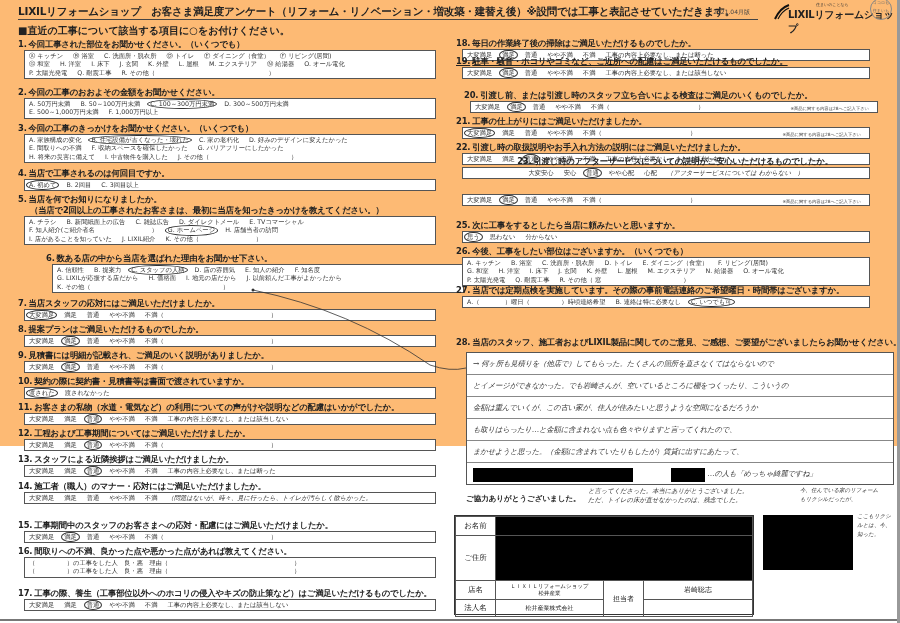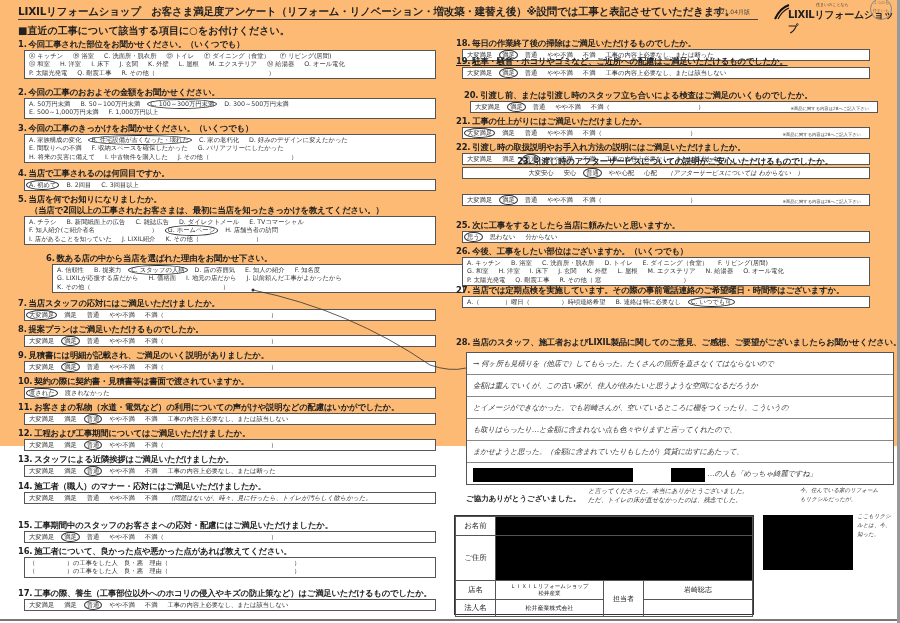--- a/index.html
+++ b/index.html
@@ -166,21 +166,21 @@
           <div><span class="opt">大変満足</span><span class="opt">満足</span><span class="opt">普通</span><span class="opt">やや不満</span><span class="opt">不満</span><span class="hand">（問題はないが、時々、見に行ったら、トイレが汚らしく散らかった。</span></div>
         </div>
       </div>
       <div class="q left-col" style="top: 520px;">
         <div class="qt"><span class="num">15.</span><span>工事期間中のスタッフのお客さまへの応対・配慮にはご満足いただけましたか。</span></div>
         <div class="qbox" style="width: 412px; margin-left: 6px; position: relative;">
           <div><span class="opt">大変満足</span><span class="opt sel">満足</span><span class="opt">普通</span><span class="opt">やや不満</span><span class="opt">不満（　　　　　　　　　　　　　　　　　）</span></div>
         </div>
       </div>
       <div class="q left-col" style="top: 546px;">
-        <div class="qt"><span class="num">16.</span><span>施工者について、良かった点や悪かった点があれば教えてください。</span></div>
+        <div class="qt"><span class="num">16.</span><span>間取りへの不満、良かった点や悪かった点があれば教えてください。</span></div>
         <div class="qbox" style="width: 412px; margin-left: 6px; position: relative;">
           <div><span class="opt">（　　　　　）の工事をした人　良・悪　理由（　　　　　　　　　　　　　　　　　　　　）</span></div>
           <div><span class="opt">（　　　　　）の工事をした人　良・悪　理由（　　　　　　　　　　　　　　　　　　　　）</span></div>
         </div>
       </div>
       <div class="q left-col" style="top: 588px;">
         <div class="qt"><span class="num">17.</span><span>工事の際、養生（工事部位以外へのホコリの侵入やキズの防止策など）はご満足いただけるものでしたか。</span></div>
         <div class="qbox" style="width: 412px; margin-left: 6px; position: relative;">
           <div><span class="opt">大変満足</span><span class="opt">満足</span><span class="opt sel">普通</span><span class="opt">やや不満</span><span class="opt">不満</span><span class="opt">工事の内容上必要なし、または該当しない</span></div>
         </div>
@@ -249,22 +249,22 @@
           <div><span class="opt">A.（　　　　）曜日（　　　　　）時頃連絡希望</span><span class="opt">B. 連絡は特に必要なし</span><span class="opt sel">C. いつでも可</span></div>
         </div>
       </div>
     </div>
 
   <div class="q right-col" style="top:337px;">
     <div class="qt" style="padding-left:0;"><span class="num">28.</span><span>当店のスタッフ、施工者およびLIXIL製品に関してのご意見、ご感想、ご要望がございましたらお聞かせください。</span></div>
   </div>
   <div class="q28box">
     <div class="q28line">→ 何ヶ所も見積りを（他店で）してもらった。たくさんの箇所を直さなくてはならないので</div>
+    <div class="q28line">とイメージができなかった。でも岩崎さんが、空いているところに棚をつくったり、こういうの</div>
     <div class="q28line">金額は重んでいくが、この古い家が、住人が住みたいと思うような空間になるだろうか</div>
-    <div class="q28line">とイメージができなかった。でも岩崎さんが、空いているところに棚をつくったり、こういうの</div>
     <div class="q28line">も取りはらったり…と金額に含まれない点も色々やりますと言ってくれたので、</div>
     <div class="q28line">まかせようと思った。（金額に含まれていたりもしたが）賃貸に出すにあたって、</div>
     <div class="q28line">
       <span class="redact" style="width:160px;"></span>
       <span class="redact" style="width:34px;margin-left:36px;"></span>
       
       <span>…の人も「めっちゃ綺麗ですね」</span>
     </div>
   </div>
 

